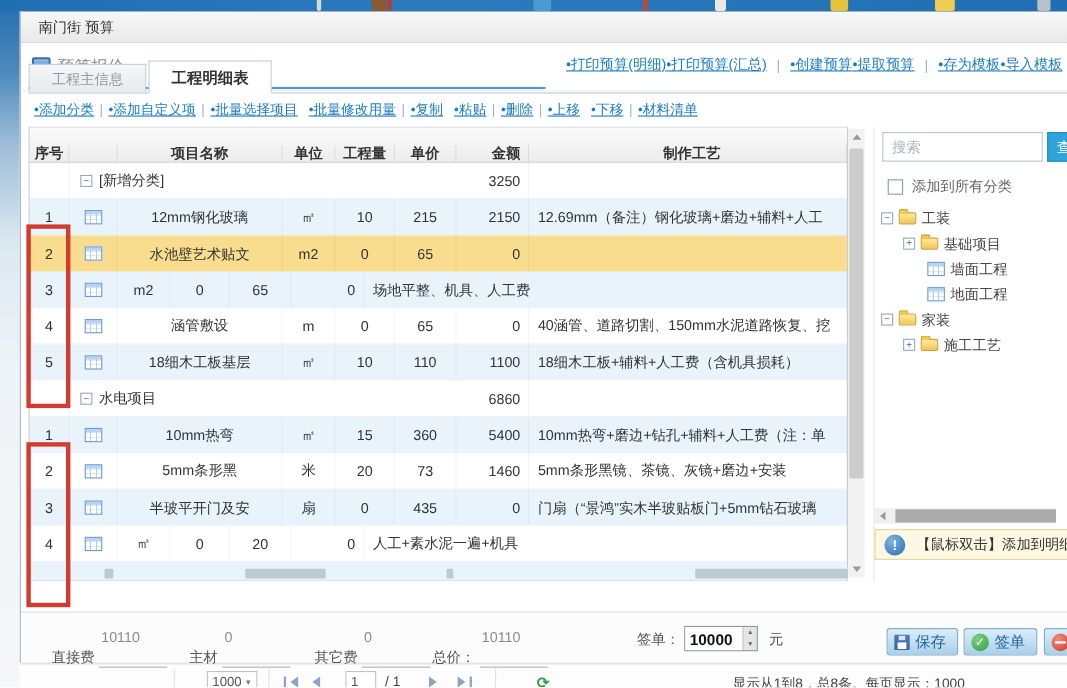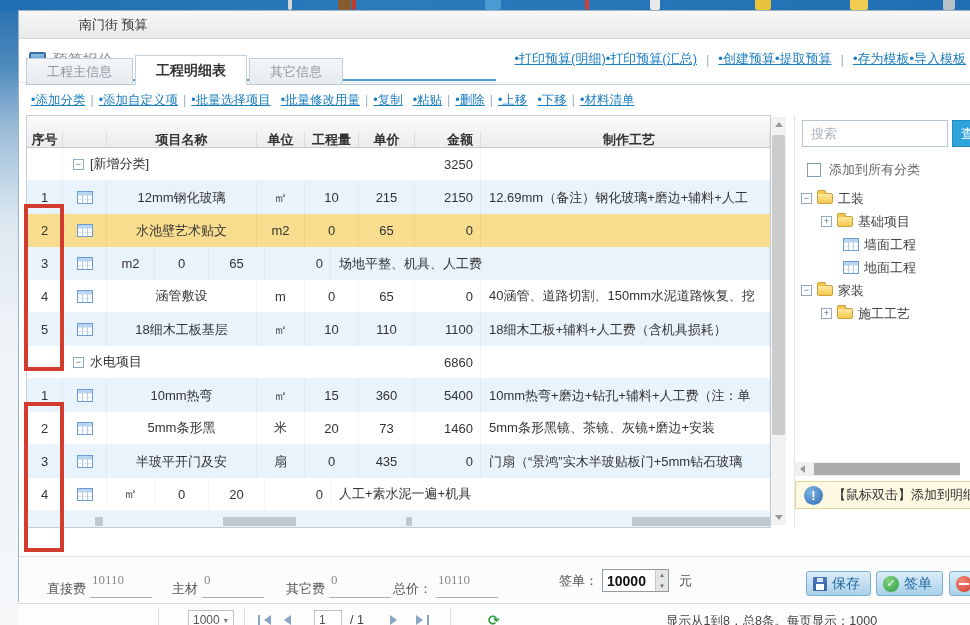--- a/index.html
+++ b/index.html
@@ -20,21 +20,21 @@
   .tri { width:0; height:0; display:inline-block; }
   .tri.l { border-top:5px solid transparent; border-bottom:5px solid transparent; border-right:7px solid #8aa4c4; }
   .tri.r { border-top:5px solid transparent; border-bottom:5px solid transparent; border-left:7px solid #8aa4c4; }
   .tbar { display:inline-block; width:2px; height:10px; background:#8aa4c4; }
   .refresh { color:#2f9e44; font-size:14px; font-weight:bold; }
   .psep { position:absolute; top:4px; width:1px; height:24px; background:#e0e0e0; }
 
   
   .modal { position:absolute; left:18px; top:10px; width:960px; height:592px; background:#fff; border:1px solid #9db3c4; border-right:none; }
   .titlebar { position:absolute; left:0; top:0; right:0; height:28px; background:linear-gradient(#f7f7f7,#e9e9e9); border-bottom:1px solid #d5d5d5; display:flex; align-items:center; padding-left:16px; }
-  .titlebar span { font-size:13px; color:#333;margin-left:44px; }
+  .titlebar span { font-size:13px; color:#333; }
 
   .hdr-row { position:absolute; left:0; top:28px; right:0; height:44px; }
   .monitor { position:absolute; left:10px; top:13px; width:17px; height:14px; border:2px solid #3a6ea5; border-radius:2px; background:linear-gradient(#8fc0e8,#4584c4); }
   .monitor::after { content:''; position:absolute; left:3px; bottom:-5px; width:7px; height:3px; background:#3a6ea5; }
   .hdr-title { position:absolute; left:34px; top:12px; font-size:15px; color:#8a8a8a; }
   .hdr-underline { position:absolute; left:7px; top:40px; width:470px; border-bottom:2px solid #4f9bd0; }
   .hdr-hairline { position:absolute; left:0; top:43px; right:0; border-bottom:1px solid #e7edf2; }
   .hdr-links { position:absolute; right:12px; top:11px; display:flex; align-items:center; gap:9px; font-size:13px; white-space:nowrap; }
   .hdr-links a, .tb-links a { color:#1a7dc0; text-decoration:underline; cursor:pointer; }
   .sep { color:#9db4c6; }
@@ -96,21 +96,21 @@
   .hscroll .arr { position:absolute; left:0; top:0; width:14px; height:14px; display:flex; align-items:center; justify-content:center; }
   .arr-lf::after { content:''; border-top:4px solid transparent; border-bottom:4px solid transparent; border-right:5px solid #9a9a9a; }
   .hscroll .hthumb { position:absolute; left:19px; top:1px; height:12px; right:0; background:#ababab; }
   .notice { position:absolute; left:0; top:366px; width:210px; height:28px; background:#fdf8e1; border:1px solid #e3d globalization596; border:1px solid #e3d596; display:flex; align-items:center; gap:10px; padding-left:8px; overflow:hidden; }
   .bang { width:19px; height:19px; border-radius:50%; background:radial-gradient(circle at 35% 30%,#7db4e2,#2d6cb5); color:#fff; font-weight:bold; font-size:13px; display:flex; align-items:center; justify-content:center; flex:0 0 auto; }
   .notice span.txt { font-size:13px; color:#333; white-space:nowrap; }
 
   
   .footer { position:absolute; left:0; top:545px; right:0; height:46px; background:#fcfcfc; border-top:1px solid #d7e2ea; font-size:13px; color:#555; }
   .f-item { position:absolute; top:15px; display:flex; align-items:flex-end; gap:4px; white-space:nowrap; }
-  .f-val { display:inline-block; color:#8a8a8a; border-bottom:1px solid #b0b0b0; padding:0 2px 9px 2px; min-width:62px;font-family:Liberation Serif, serif; }
+  .f-val { display:inline-block; color:#8a8a8a; border-bottom:1px solid #b0b0b0; padding:0 2px 19px 2px; min-width:62px; }
   .spin { display:inline-flex; border:1px solid #8f9ca6; background:#e5e5e5; height:23px; align-items:stretch; }
   .spin input { width:52px; border:none; outline:none; font-weight:bold; font-size:14px; color:#111; padding:0 4px; font-family:inherit; }
   .spin .arrows { width:13px; display:flex; flex-direction:column; border-left:1px solid #c8c8c8; }
   .spin .arrows div { flex:1; display:flex; align-items:center; justify-content:center; font-size:6px; color:#666; cursor:pointer; }
   .btn { position:absolute; top:14px; height:25px; background:linear-gradient(#dcedf8,#a9d0e9); border:1px solid #7fae d1; border:1px solid #7faed1; border-radius:3px; display:flex; align-items:center; gap:5px; padding:0 10px 0 6px; font-size:14px; color:#21689f; cursor:pointer; white-space:nowrap; }
   .floppy { width:14px; height:14px; background:linear-gradient(#4a79b8,#3a66a4); position:relative; border-radius:1px; flex:0 0 auto; }
   .floppy::after { content:''; position:absolute; left:3px; bottom:1px; width:8px; height:6px; background:#fff; }
   .floppy::before { content:''; position:absolute; left:4px; top:1px; width:6px; height:4px; background:#d7e4f2; }
   .gcheck { width:16px; height:16px; border-radius:50%; background:radial-gradient(circle at 35% 30%,#7fd07f,#2f9e44); color:#fff; font-size:11px; font-weight:bold; display:flex; align-items:center; justify-content:center; flex:0 0 auto; }
   .rminus { width:16px; height:16px; border-radius:50%; background:radial-gradient(circle at 35% 30%,#f08a7a,#cf3a2a); position:relative; flex:0 0 auto; }
@@ -179,21 +179,20 @@
           <span class="sep">|</span>
           <span class="grp"><a>•创建预算</a><a>•提取预算</a></span>
           <span class="sep">|</span>
           <span class="grp"><a>•存为模板</a><a>•导入模板</a></span>
         </div>
     </div>
 
     <div class="tabs">
         <div class="tab">工程主信息</div>
         <div class="tab active">工程明细表</div>
-        <div class="tab">其它信息</div>
       </div>
 
     <div class="tb-links"><span class="grp">
           <a>•添加分类</a>
         </span><span class="sep">|</span><span class="grp">
           <a>•添加自定义项</a>
         </span><span class="sep">|</span><span class="grp">
           <a>•批量选择项目</a>
           <a>•批量修改用量</a>
         </span><span class="sep">|</span><span class="grp">
@@ -418,21 +417,21 @@
         <span class="f-val">0</span>
       </div>
       <div class="f-item" style="left:267px">
         <span>其它费</span>
         <span class="f-val">0</span>
       </div>
       <div class="f-item" style="left:374px">
         <span>总价：</span>
         <span class="f-val">10110</span>
       </div>
-      <div class="f-item" style="left:540px;top:12px;align-items:center">
+      <div class="f-item" style="left:560px;top:12px;align-items:center">
         <span>签单：</span>
         <span class="spin">
           <input value="10000" style="">
           <span class="arrows">
               <div>▲</div>
               <div>▼</div>
             </span>
         </span>
         <span style="margin-left:6px">元</span>
       </div>

